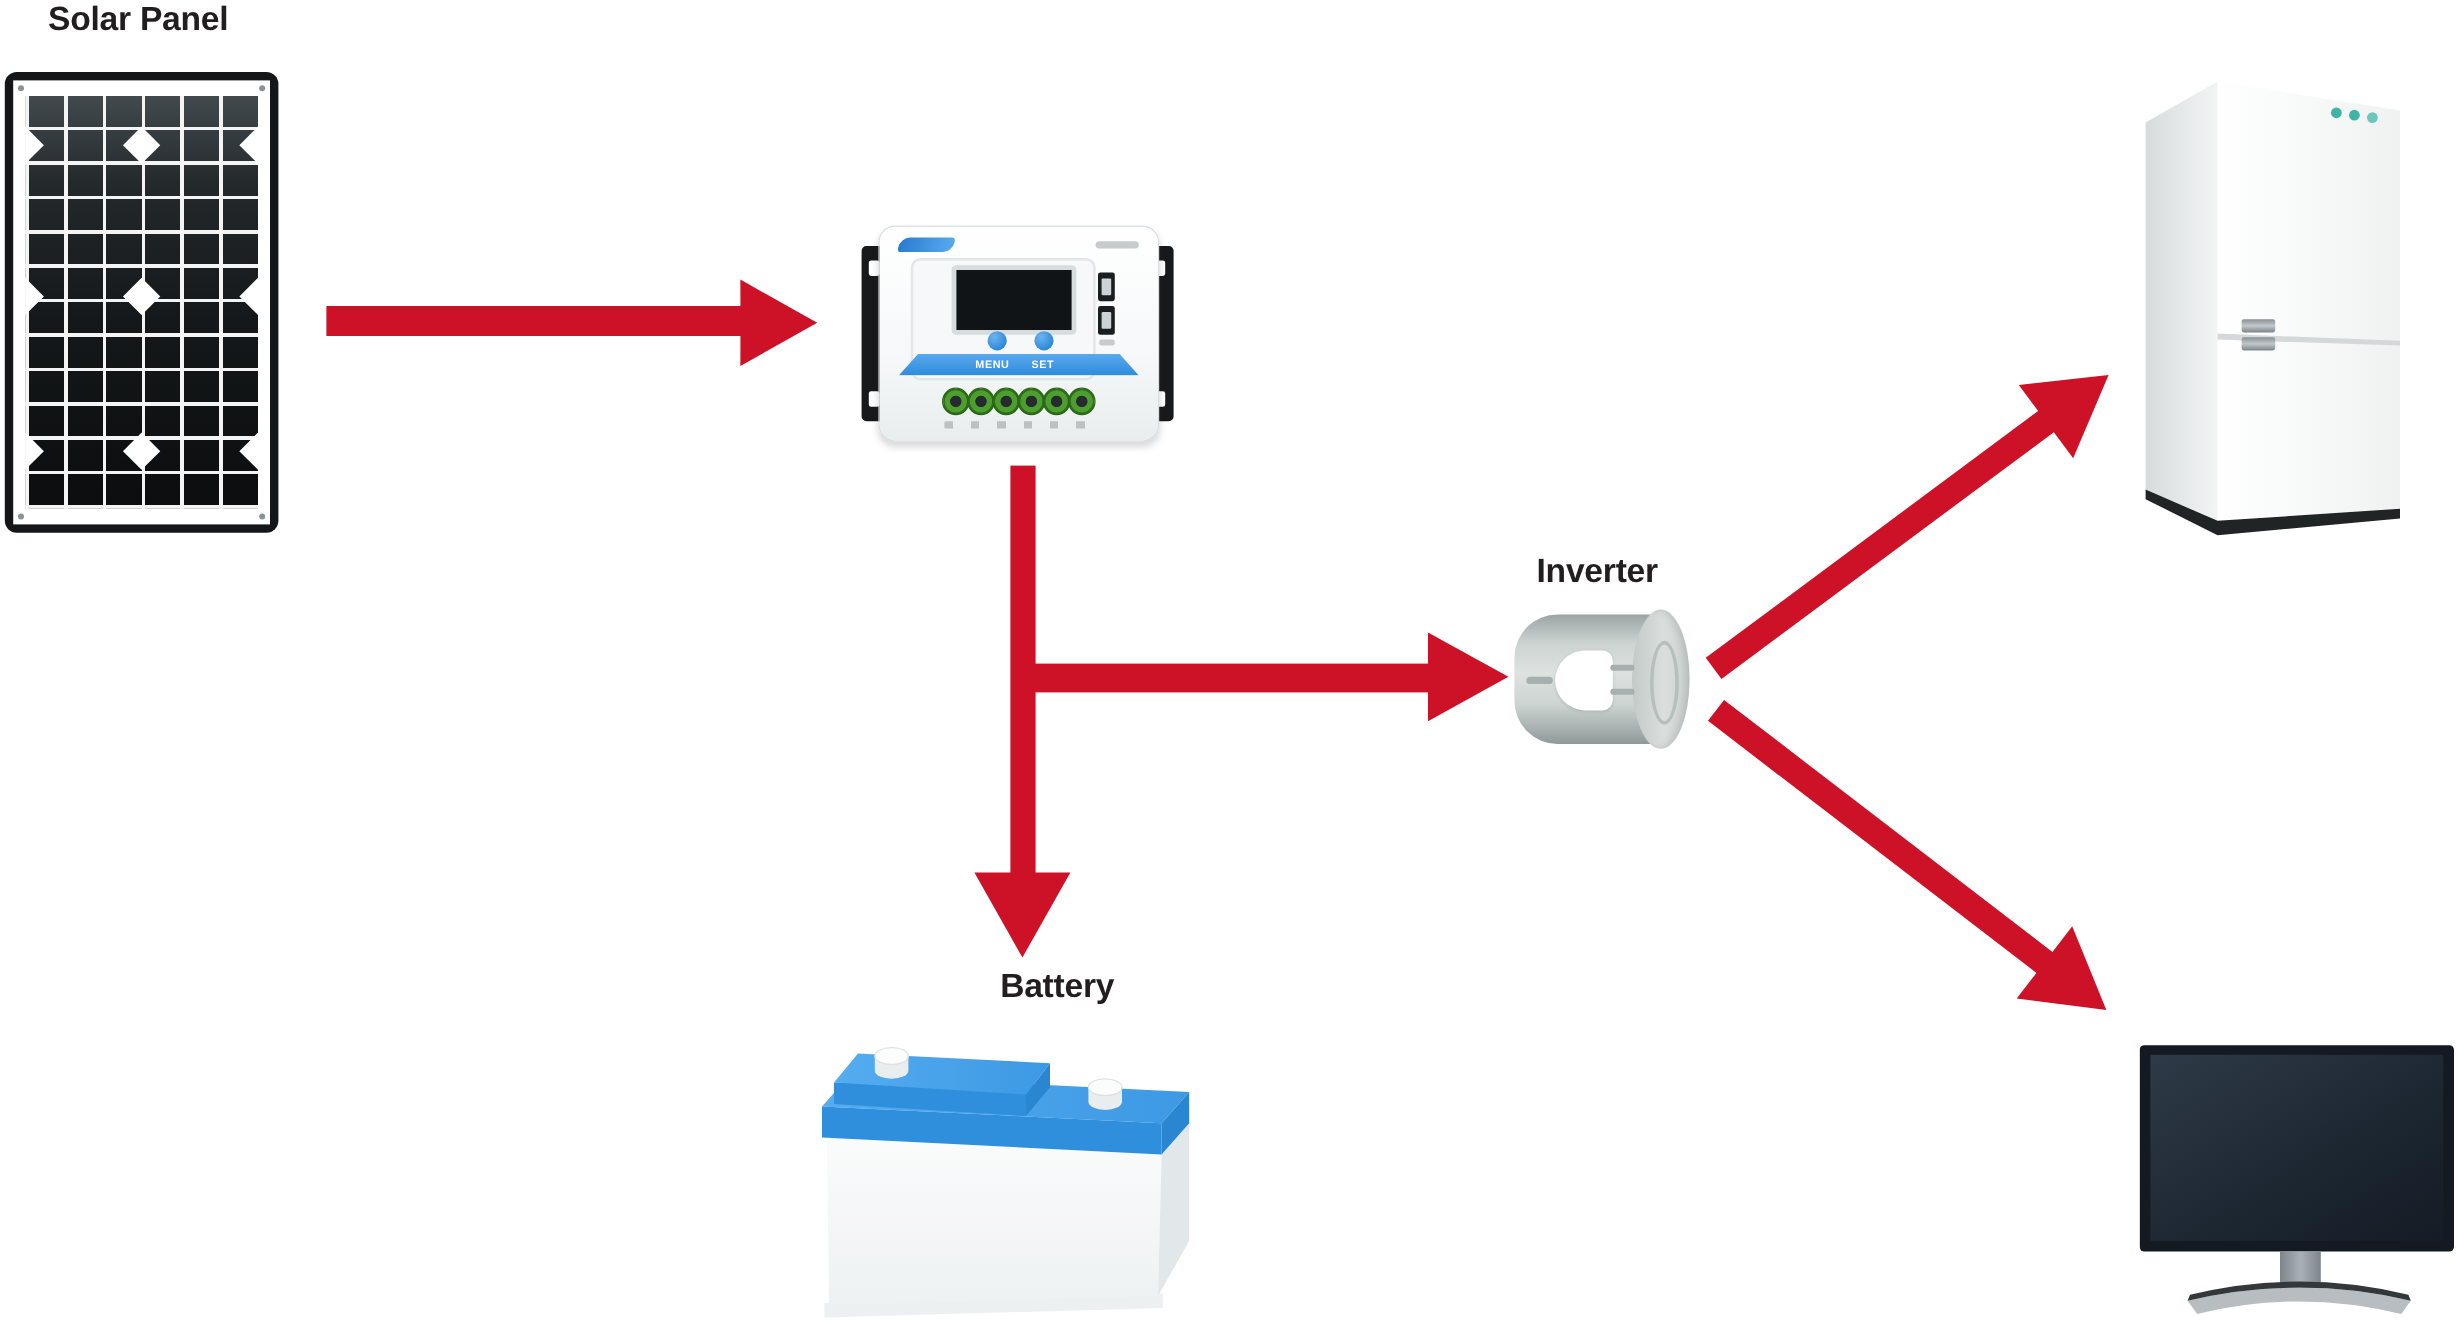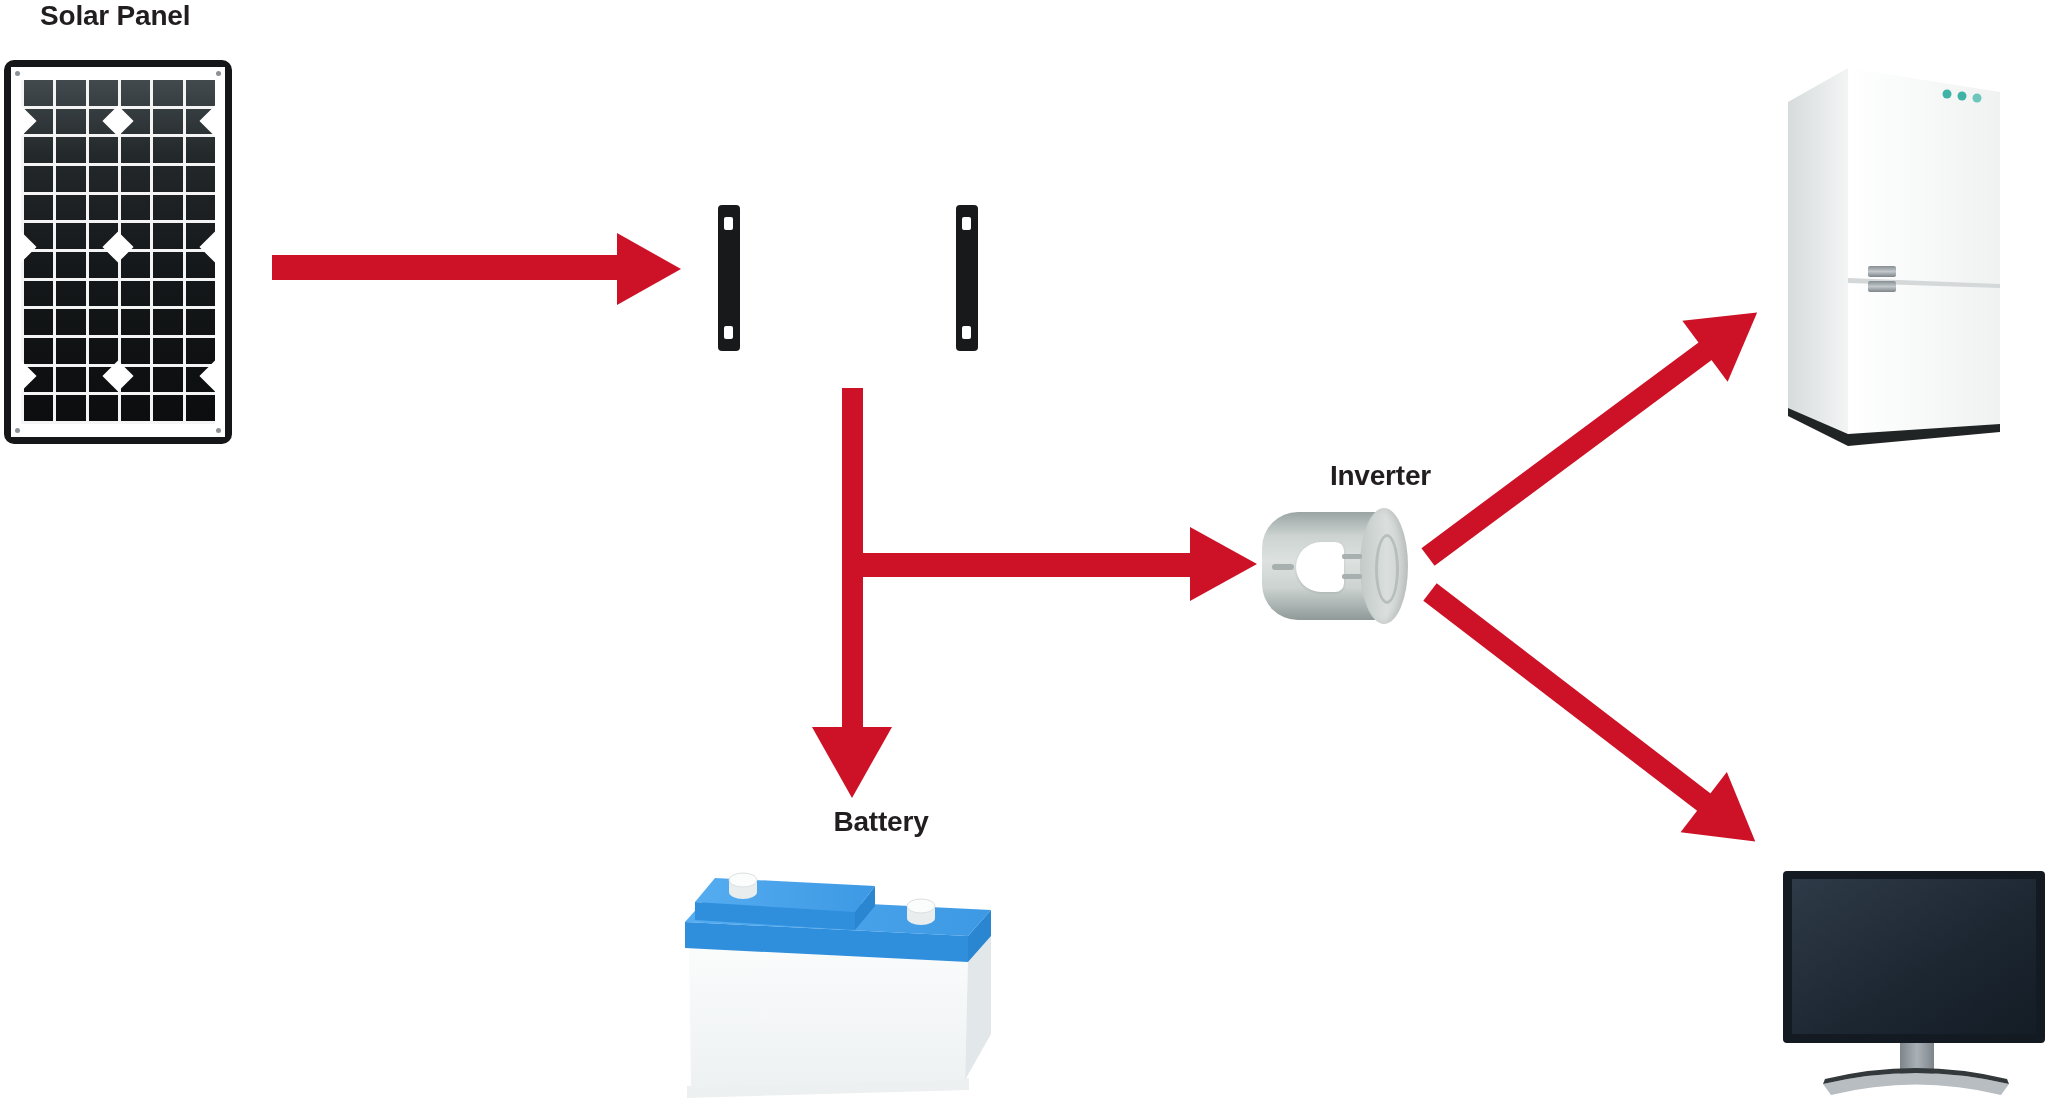--- a/index.html
+++ b/index.html
@@ -101,21 +101,21 @@
   .fridge{position:absolute;left:1786px;top:58px;width:224px;height:392px;}
   .monitor{position:absolute;left:1783px;top:866px;width:265px;height:235px;}
   svg{display:block;width:100%;height:100%;}
 </style>
 </head>
 <body>
 
 <div class="canvas">
 
   <div class="lbl" style="left:40px;top:0;text-align:center;">Solar Panel</div>
-  <div class="lbl" style="left:1231px;top:460px;width:200px;text-align:right;">Inverter</div>
+  <div class="lbl" style="left:1231px;top:460px;width:200px;">Inverter</div>
   <div class="lbl" style="left:781px;top:806px;width:200px;">Battery</div>
 
   <div>
     <div class="shaft a1-shaft"></div>
     <div class="head a1-head"></div>
   </div>
   <div>
     <div class="shaft a2-shaft"></div>
     <div class="head a2-head"></div>
   </div>
@@ -148,20 +148,42 @@
         <div class="dia e-r r1"></div>
         <div class="dia e-r r2"></div>
         <div class="dia e-r r3"></div>
       </div>
     </div>
   </div>
 
   <div class="controller">
     <div class="cc-bracket l"></div>
     <div class="cc-bracket r"></div>
+    <div class="cc-body">
+      <div class="cc-logo"></div>
+      <div class="cc-model"></div>
+      <div class="cc-plate"></div>
+      <div class="cc-lcd"></div>
+      <div class="cc-btn b1"></div>
+      <div class="cc-btn b2"></div>
+      <div class="cc-bar">
+        <span class="cc-menu">MENU</span>
+        <span class="cc-set">SET</span>
+      </div>
+      <div class="cc-term t1"></div>
+      <div class="cc-term t2"></div>
+      <div class="cc-term t3"></div>
+      <div class="cc-term t4"></div>
+      <div class="cc-term t5"></div>
+      <div class="cc-term t6"></div>
+      <div class="cc-icons"></div>
+      <div class="cc-usb u1"></div>
+      <div class="cc-usb u2"></div>
+      <div class="cc-usb-label"></div>
+    </div>
   </div>
 
   <div class="inverter">
     <div class="inv-body"></div>
     <div class="inv-cap"></div>
     <div class="inv-ring"></div>
     <div class="inv-wire"></div>
     <div class="inv-plug"></div>
     <div class="inv-prong p1"></div>
     <div class="inv-prong p2"></div>

